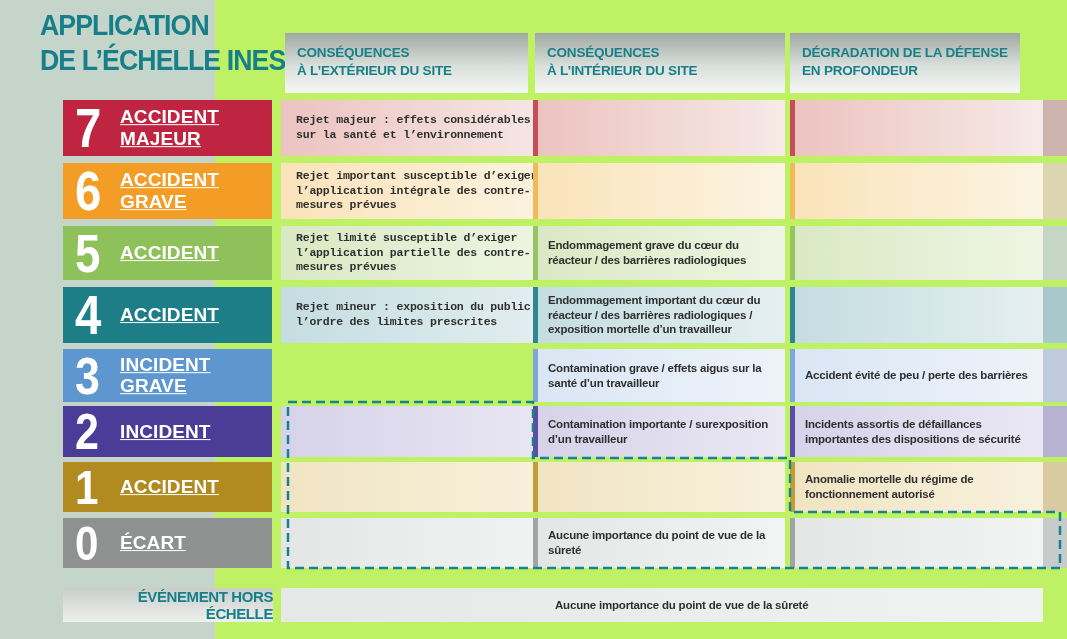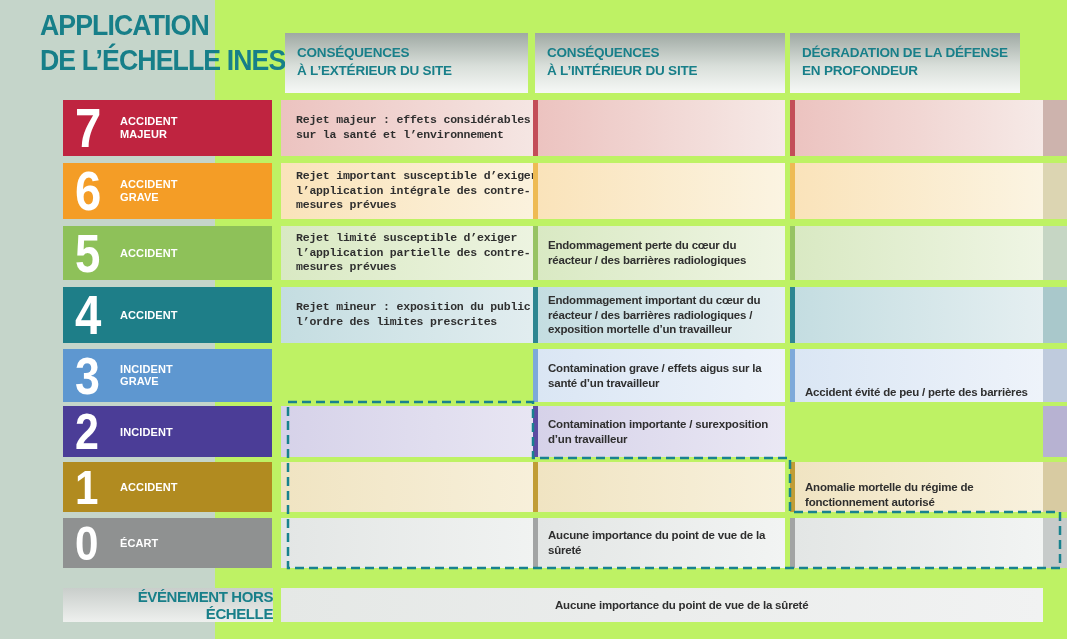--- a/index.html
+++ b/index.html
@@ -27,31 +27,32 @@
   .badge{
     position:absolute;left:63px;top:0;width:209px;height:100%;
     background:var(--badge);color:#ffffff;
   }
   .badge .num{
     position:absolute;left:12px;top:50%;transform:translateY(-50%) scaleX(0.86);
     transform-origin:left center;font-weight:bold;line-height:1;
   }
   .badge .lbl{
     position:absolute;left:57px;top:50%;transform:translateY(-50%);
-    font-weight:bold;font-size:11px;line-height:1.15;white-space:pre-line;
+    font-weight:bold;font-size:19px;line-height:1.15;white-space:pre-line;
     letter-spacing:0.1px;
+    text-decoration:underline;
   }
   .cell{
     position:absolute;top:0;height:100%;box-sizing:border-box;
     background:linear-gradient(90deg,var(--tint),var(--tintL));
     display:flex;align-items:center;
   }
   .cell.c1{left:281px;width:282px;font-family:Liberation Mono, monospace;}
   .cell.c2{left:533px;width:252px;border-left:5px solid var(--accent);}
-  .cell.c3{left:790px;width:253px;border-left:5px solid var(--accent);align-items:flex-end;}
+  .cell.c3{left:790px;width:253px;border-left:5px solid var(--accent);}
   .ctext{
     padding:2px 8px 2px 15px;font-size:11.5px;font-weight:bold;color:#2f2f2f;
     line-height:1.3;letter-spacing:-0.2px;
   }
   .c2 .ctext,.c3 .ctext{padding-left:10px;}
   .endcap{position:absolute;left:1043px;top:0;width:24px;height:100%;background:var(--endcap);}
 
   .footer-badge{
     position:absolute;left:63px;top:588px;width:210px;height:34px;
     background:linear-gradient(180deg,#c9cecb 0%,#eef0ee 100%);
@@ -122,21 +123,21 @@
   </div>
       <div class="row" style="top: 226px; height: 54px; --badge: #8ec159; --accent: #97c363; --tint: #d9e9c3; --tintL: #eff5e4; --endcap: #c6d6c4;">
     <div class="badge">
       <span class="num" style="font-size: 53px;">5</span>
       <span class="lbl">ACCIDENT</span>
     </div>
     <div class="cell c1">
           <span class="ctext">Rejet limité susceptible d’exiger l’application partielle des contre-mesures prévues</span>
         </div>
     <div class="cell c2">
-          <span class="ctext">Endommagement perte du cœur du réacteur / des barrières radiologiques</span>
+          <span class="ctext">Endommagement grave du cœur du réacteur / des barrières radiologiques</span>
         </div>
     <div class="cell c3">
           <span class="ctext"></span>
         </div>
     <div class="endcap"></div>
   </div>
       <div class="row" style="top: 287px; height: 56px; --badge: #1e7e88; --accent: #2e8691; --tint: #c4dde1; --tintL: #e5eff1; --endcap: #a9c8cb;">
     <div class="badge">
       <span class="num" style="font-size: 55px;">4</span>
       <span class="lbl">ACCIDENT</span>
@@ -170,20 +171,23 @@
     <div class="badge">
       <span class="num" style="font-size: 50px;">2</span>
       <span class="lbl">INCIDENT</span>
     </div>
     <div class="cell c1">
           <span class="ctext"></span>
         </div>
     <div class="cell c2">
           <span class="ctext">Contamination importante / surexposition d’un travailleur</span>
         </div>
+    <div class="cell c3">
+          <span class="ctext">Incidents assortis de défaillances importantes des dispositions de sécurité</span>
+        </div>
     <div class="endcap"></div>
   </div>
       <div class="row" style="top: 462px; height: 50px; --badge: #b18b20; --accent: #c19d36; --tint: #f0e4c2; --tintL: #f8f1dd; --endcap: #d8cba2;">
     <div class="badge">
       <span class="num" style="font-size: 49px;">1</span>
       <span class="lbl">ACCIDENT</span>
     </div>
     <div class="cell c1">
           <span class="ctext"></span>
         </div>

